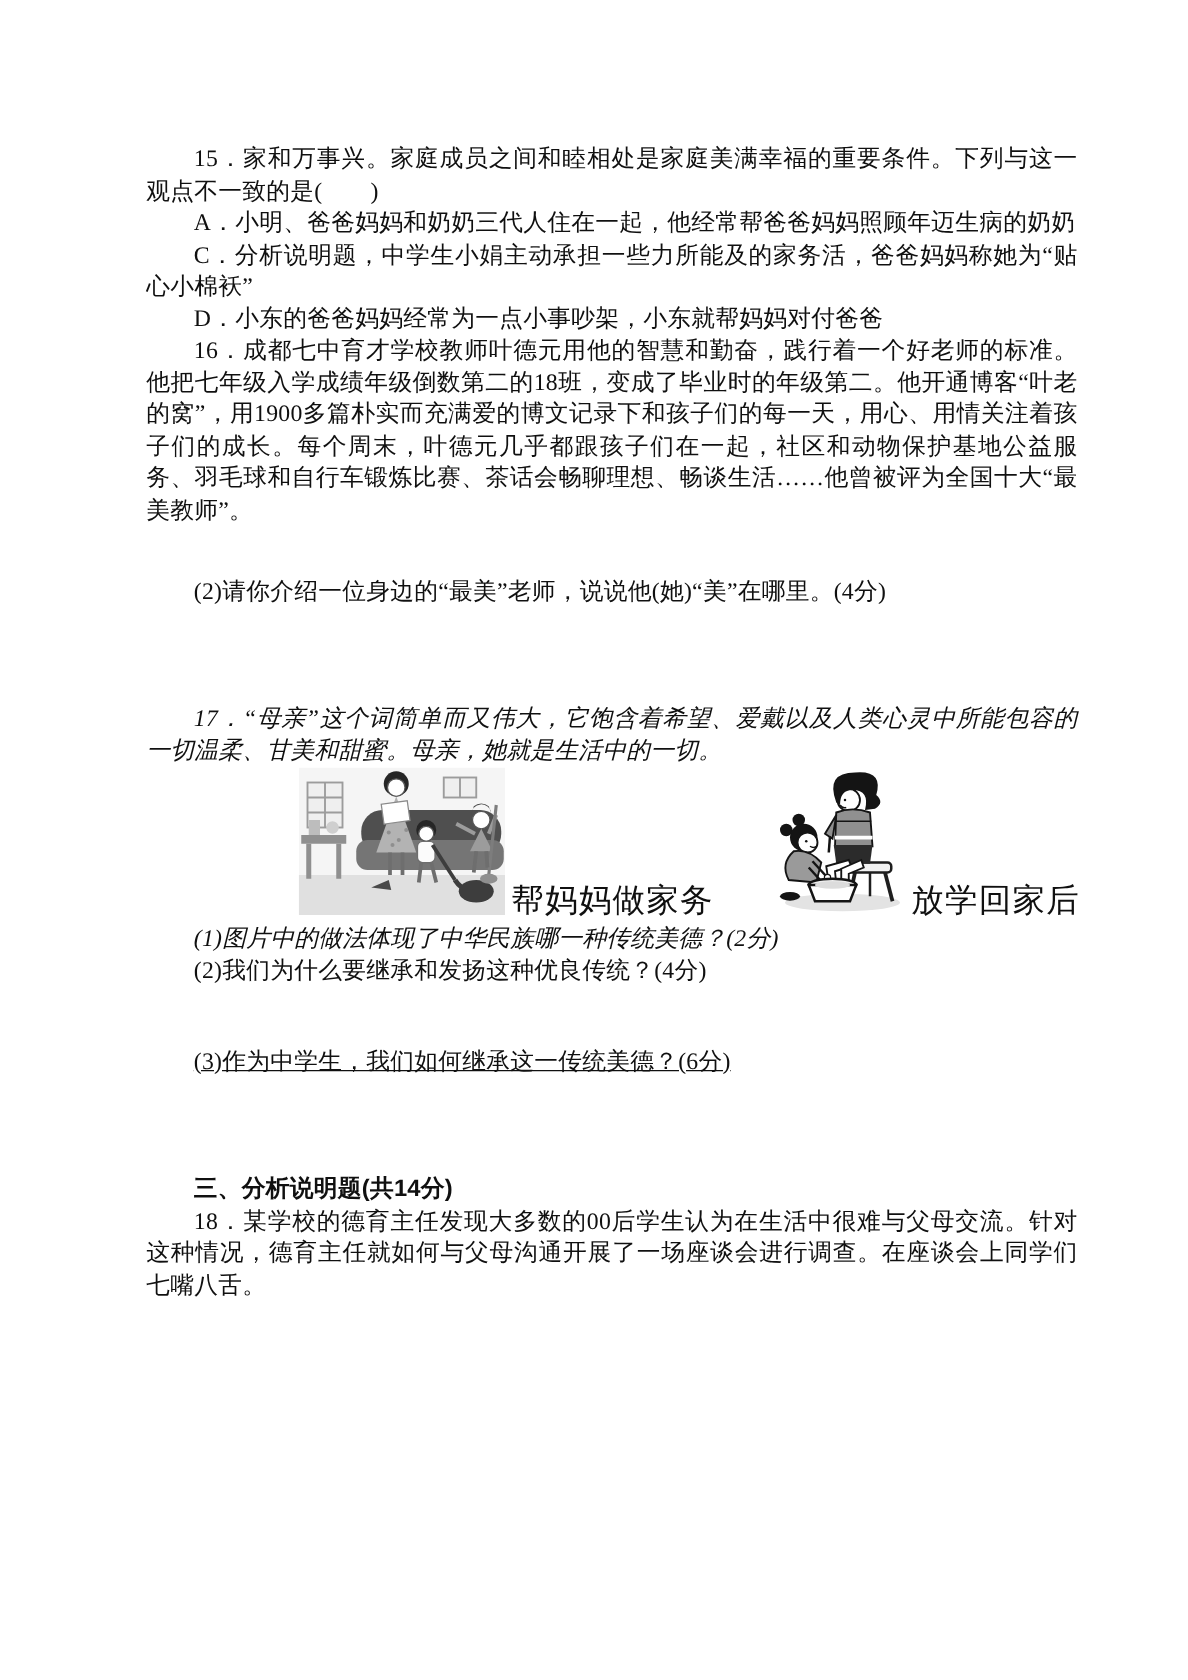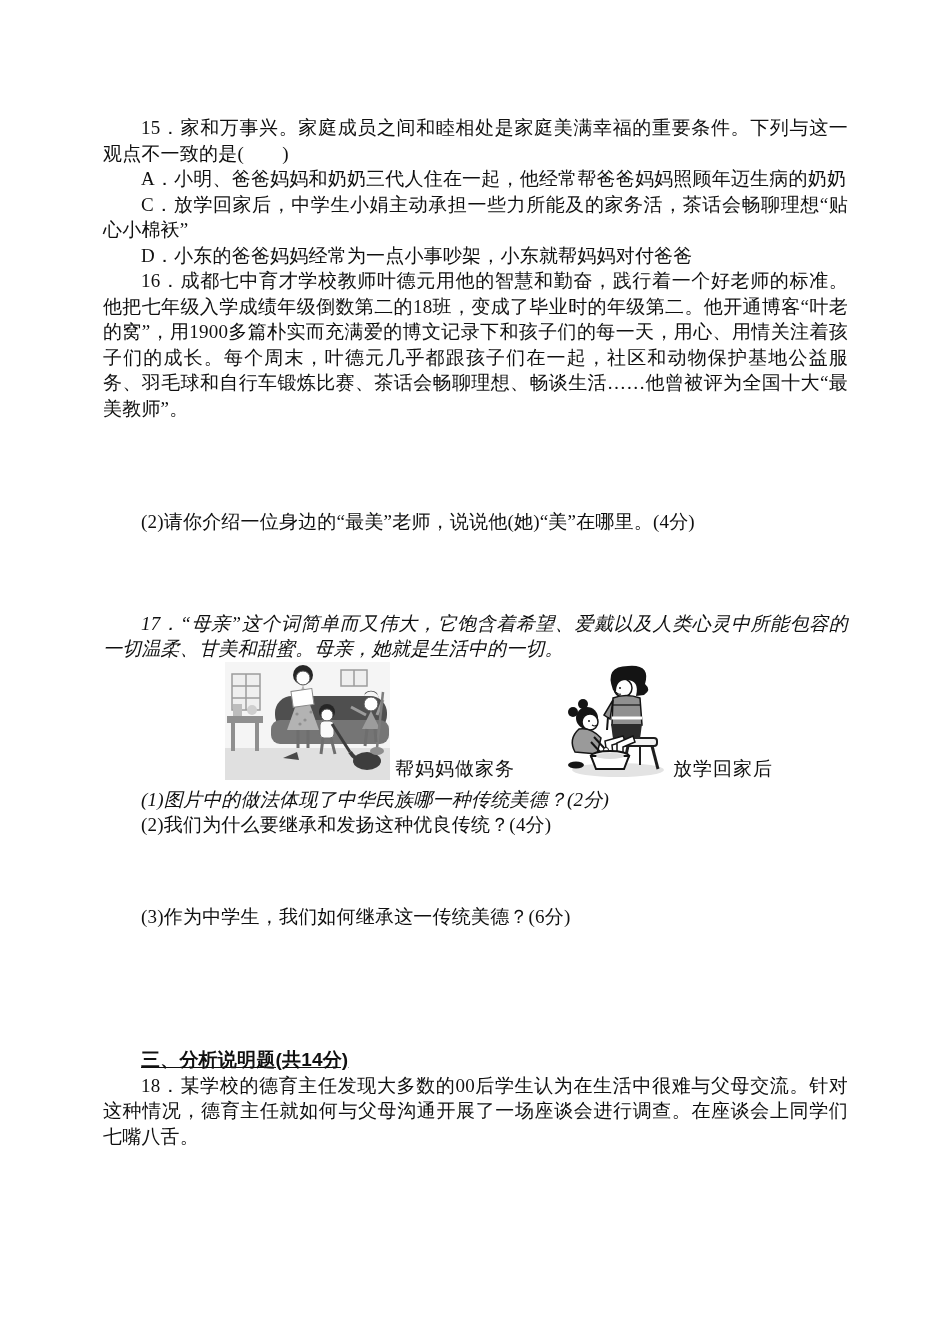--- a/index.html
+++ b/index.html
@@ -6,69 +6,69 @@
   body {
     width: 950px; height: 1344px;
     background: #ffffff;
     position: relative;
     font-family: "Liberation Serif", "DejaVu Serif", serif;
     color: #101010;
     overflow: hidden;
   }
   .doc {
     position: absolute;
-    left: 103px; top: 115px;
+    left: 117px; top: 115px;
     width: 745px;
   }
   .para {
     margin: 0;
     font-size: 19px;
     line-height: 25.5px;
     text-align: justify;
     text-indent: 2em;
     letter-spacing: 0.2px;
     word-break: break-all;
   }
   .para.heading {
     font-family: "Liberation Sans", "DejaVu Sans", sans-serif;
     font-weight: 700;
     text-align: left;
   }
-  .gap-q16-sub2 { margin-top: 88px; }
+  .gap-q16-sub2 { margin-top: 40px; }
   .gap-q17-stem { margin-top: 76px; font-style: italic; }
   .gap-q17-sub1 { margin-top: 7px; font-style: italic; }
   .gap-q17-sub2 { }
-  .gap-q17-sub3 { margin-top: 66px; }
-  .gap-sec3     { margin-top: 118px; text-decoration: underline; }
+  .gap-q17-sub3 { margin-top: 47px; text-decoration: underline; }
+  .gap-sec3     { margin-top: 77px; }
   .figures {
     display: flex;
     align-items: flex-end;
     margin-left: 122px;
     height: 118px;
   }
   .figure { display: flex; align-items: flex-end; }
   .figure + .figure { margin-left: 48px; }
   .figure svg { display: block; flex: 0 0 auto; }
   .caption {
-    font-size: 19px;
+    font-size: 26px;
     line-height: 21px;
     white-space: nowrap;
     margin-left: 5px;
     margin-bottom: 1px;
     letter-spacing: 1px;
   }
 </style>
 </head>
 <body>
 
 <div class="doc">
 
   <p class="para">15．家和万事兴。家庭成员之间和睦相处是家庭美满幸福的重要条件。下列与这一观点不一致的是(　　)</p>
   <p class="para">A．小明、爸爸妈妈和奶奶三代人住在一起，他经常帮爸爸妈妈照顾年迈生病的奶奶</p>
-  <p class="para">C．放学回家后，中学生小娟主动承担一些力所能及的家务活，茶话会畅聊理想“贴心小棉袄”</p>
+  <p class="para">C．分析说明题，中学生小娟主动承担一些力所能及的家务活，爸爸妈妈称她为“贴心小棉袄”</p>
   <p class="para">D．小东的爸爸妈妈经常为一点小事吵架，小东就帮妈妈对付爸爸</p>
 
 
   <p class="para">16．成都七中育才学校教师叶德元用他的智慧和勤奋，践行着一个好老师的标准。他把七年级入学成绩年级倒数第二的18班，变成了毕业时的年级第二。他开通博客“叶老的窝”，用1900多篇朴实而充满爱的博文记录下和孩子们的每一天，用心、用情关注着孩子们的成长。每个周末，叶德元几乎都跟孩子们在一起，社区和动物保护基地公益服务、羽毛球和自行车锻炼比赛、茶话会畅聊理想、畅谈生活……他曾被评为全国十大“最美教师”。</p>
   <p class="para gap-q16-sub2">(2)请你介绍一位身边的“最美”老师，说说他(她)“美”在哪里。(4分)</p>
 
   <p class="para gap-q17-stem">17．“母亲”这个词简单而又伟大，它饱含着希望、爱戴以及人类心灵中所能包容的一切温柔、甘美和甜蜜。母亲，她就是生活中的一切。</p>
 
   <div class="figures">
 

